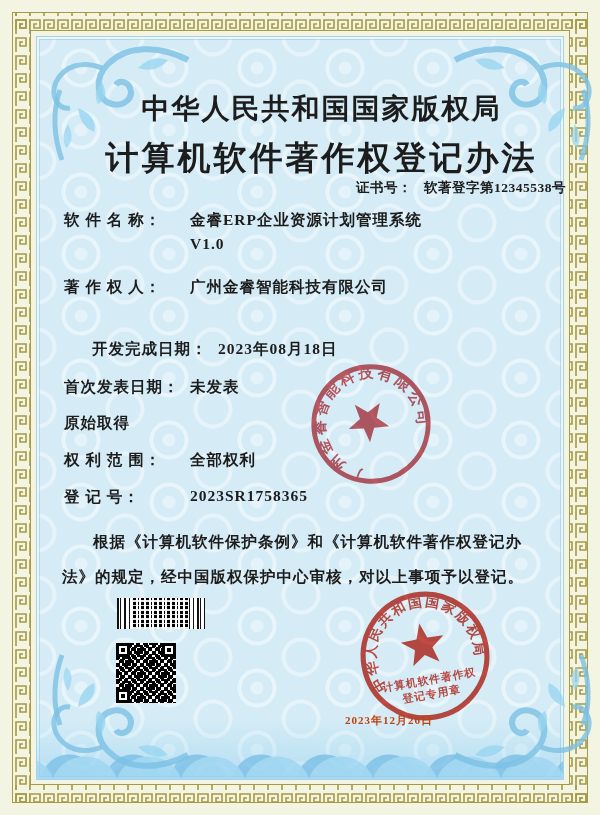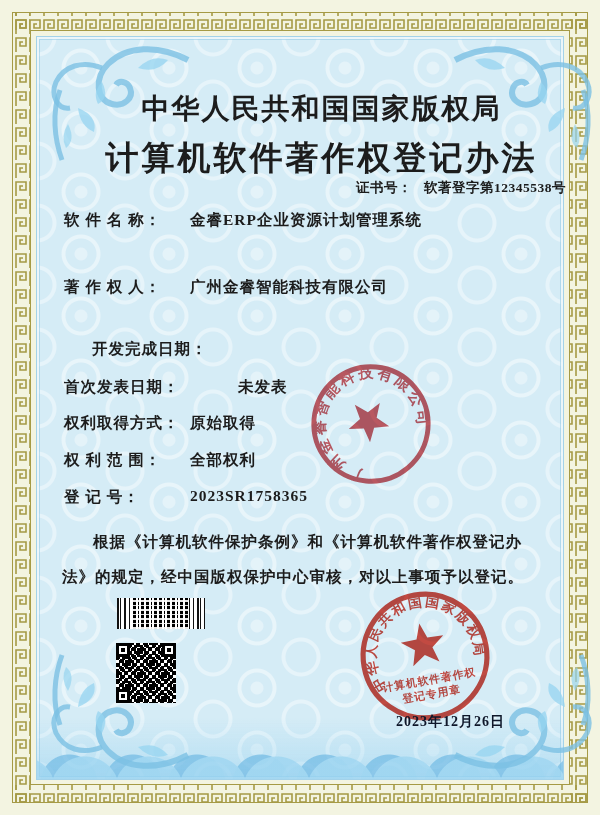--- a/index.html
+++ b/index.html
@@ -50,21 +50,21 @@
   }
   .cert-no .lbl{margin-right:12px;}
 
   .row{position:absolute;left:64px;font-size:15.5px;font-weight:bold;letter-spacing:1px;display:flex;justify-content:flex-end;}
   .row .lbl{display:inline-block;width:126px;flex:0 0 126px;}
   .row .val{display:block;}
   .row .val .l2{display:block;margin-top:4px;}
   .r1{top:210px;}
   .r2{top:277px;}
   .r3{top:339px;margin-left:28px;}
-  .r4{top:377px;gap:48px;}
+  .r4{top:377px;}
   .r5{top:413px;}
   .r6{top:450px;}
   .r7{top:487px;}
 
   .statement{
     position:absolute;left:62px;top:524px;width:480px;
     font-size:15.5px;font-weight:700;line-height:35px;letter-spacing:1px;
     text-indent:31px;margin:0;
   }
 
@@ -94,22 +94,22 @@
   .qr .f-tl{left:0;top:0;}
   .qr .f-tr{right:0;top:0;}
   .qr .f-bl{left:0;bottom:0;}
 
   .seal{position:absolute;mix-blend-mode:multiply;opacity:.9;pointer-events:none;}
   .seal-company{left:308px;top:361px;width:126px;height:126px;transform:rotate(-40deg);}
   .seal-authority{left:358px;top:589px;width:134px;height:134px;transform:rotate(-10deg);}
   .seal text{font-family:"Liberation Serif","DejaVu Serif",serif;font-weight:bold;}
 
   .issue-date{
-    position:absolute;left:345px;top:713px;width:160px;text-align:right;
-    font-size:14px;font-weight:bold;letter-spacing:1px;color:#0f172a;
+    position:absolute;left:345px;top:713px;width:160px;text-align:left;
+    font-size:11px;font-weight:bold;letter-spacing:1px;color:#c2410c;
   }
 </style>
 </head>
 <body>
 
 <div class="page">
 
   <svg class="frame" width="600" height="815" aria-hidden="true">
     <defs>
       <pattern id="meander" width="14" height="18" patternUnits="userSpaceOnUse">
@@ -155,35 +155,35 @@
 
   <div class="issuer">中华人民共和国国家版权局</div>
   <div class="cert-title">计算机软件著作权登记办法</div>
   <div class="cert-no">
     <span class="lbl">证书号：</span><span>软著登字第12345538号</span>
   </div>
 
   <div class="row r1">
     <span class="lbl">软 件 名 称：</span>
     <span class="val"><span>金睿ERP企业资源计划管理系统</span>
-      </span>
+      <span class="l2">V1.0</span></span>
   </div>
   <div class="row r2">
     <span class="lbl">著 作 权 人：</span>
     <span class="val">广州金睿智能科技有限公司</span>
   </div>
   <div class="row r3">
     <span class="lbl">开发完成日期：</span>
+    <span class="val">2023年08月18日</span>
   </div>
   <div class="row r4">
     <span class="lbl">首次发表日期：</span>
     <span class="val">未发表</span>
   </div>
   <div class="row r5">
-    <span class="lbl">权利取得方式：</span>
     <span class="val">原始取得</span>
   </div>
   <div class="row r6">
     <span class="lbl">权 利 范 围：</span>
     <span class="val">全部权利</span>
   </div>
   <div class="row r7">
     <span class="lbl">登  记  号：</span>
     <span class="val">2023SR1758365</span>
   </div>

